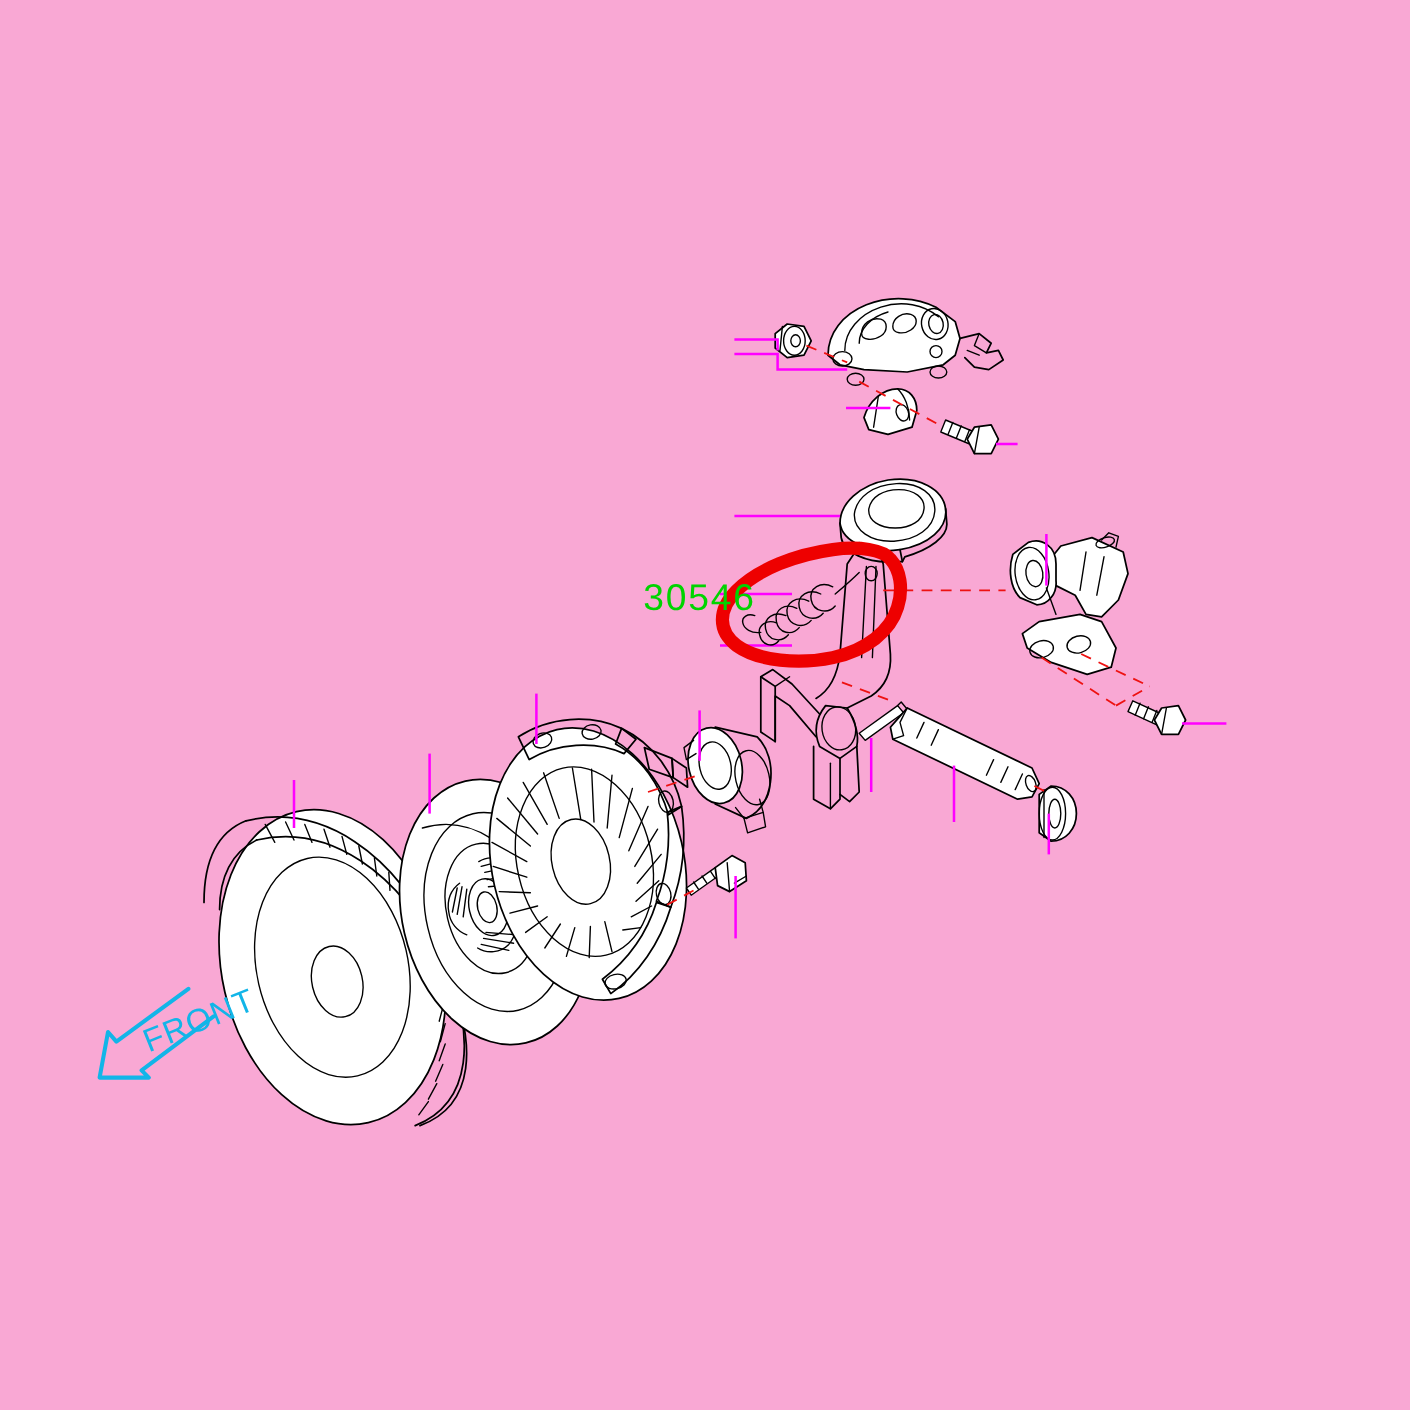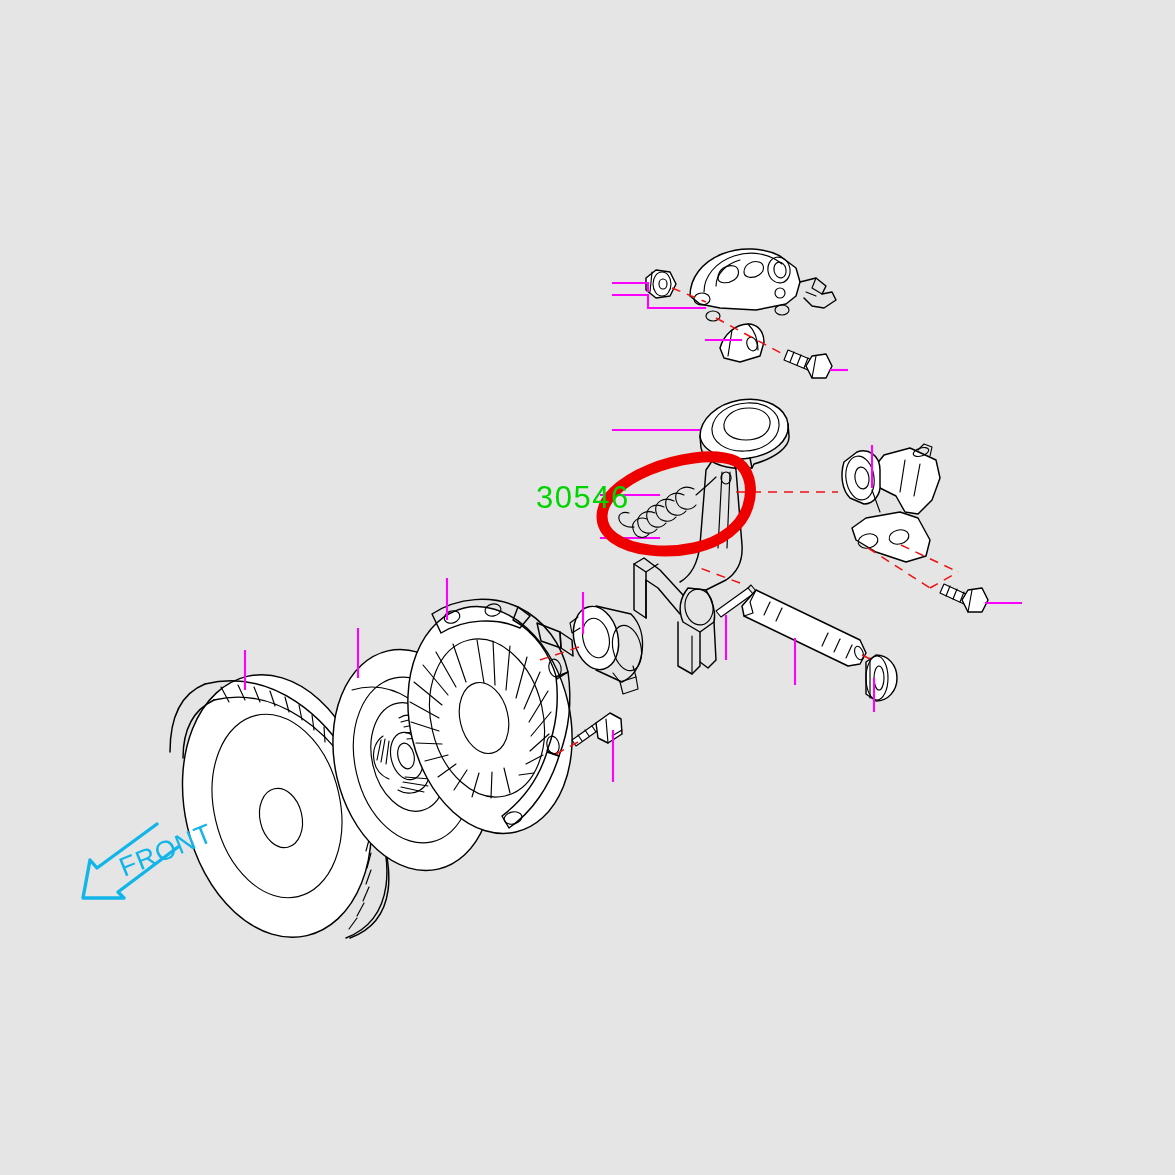--- a/index.html
+++ b/index.html
@@ -8,21 +8,21 @@
     padding: 0;
     background: #ffffff;
   }
   body {
     font-family: "Liberation Sans", sans-serif;
   }
   #diagram-root {
     position: relative;
     width: 1175px;
     height: 1175px;
-    background: #e5e5e5;
+    background: #f9a8d4;
     overflow: hidden;
     text-align: right;
   }
   #diagram-svg {
     position: absolute;
     left: 0;
     top: 0;
     width: 1175px;
     height: 1175px;
     display: block;

